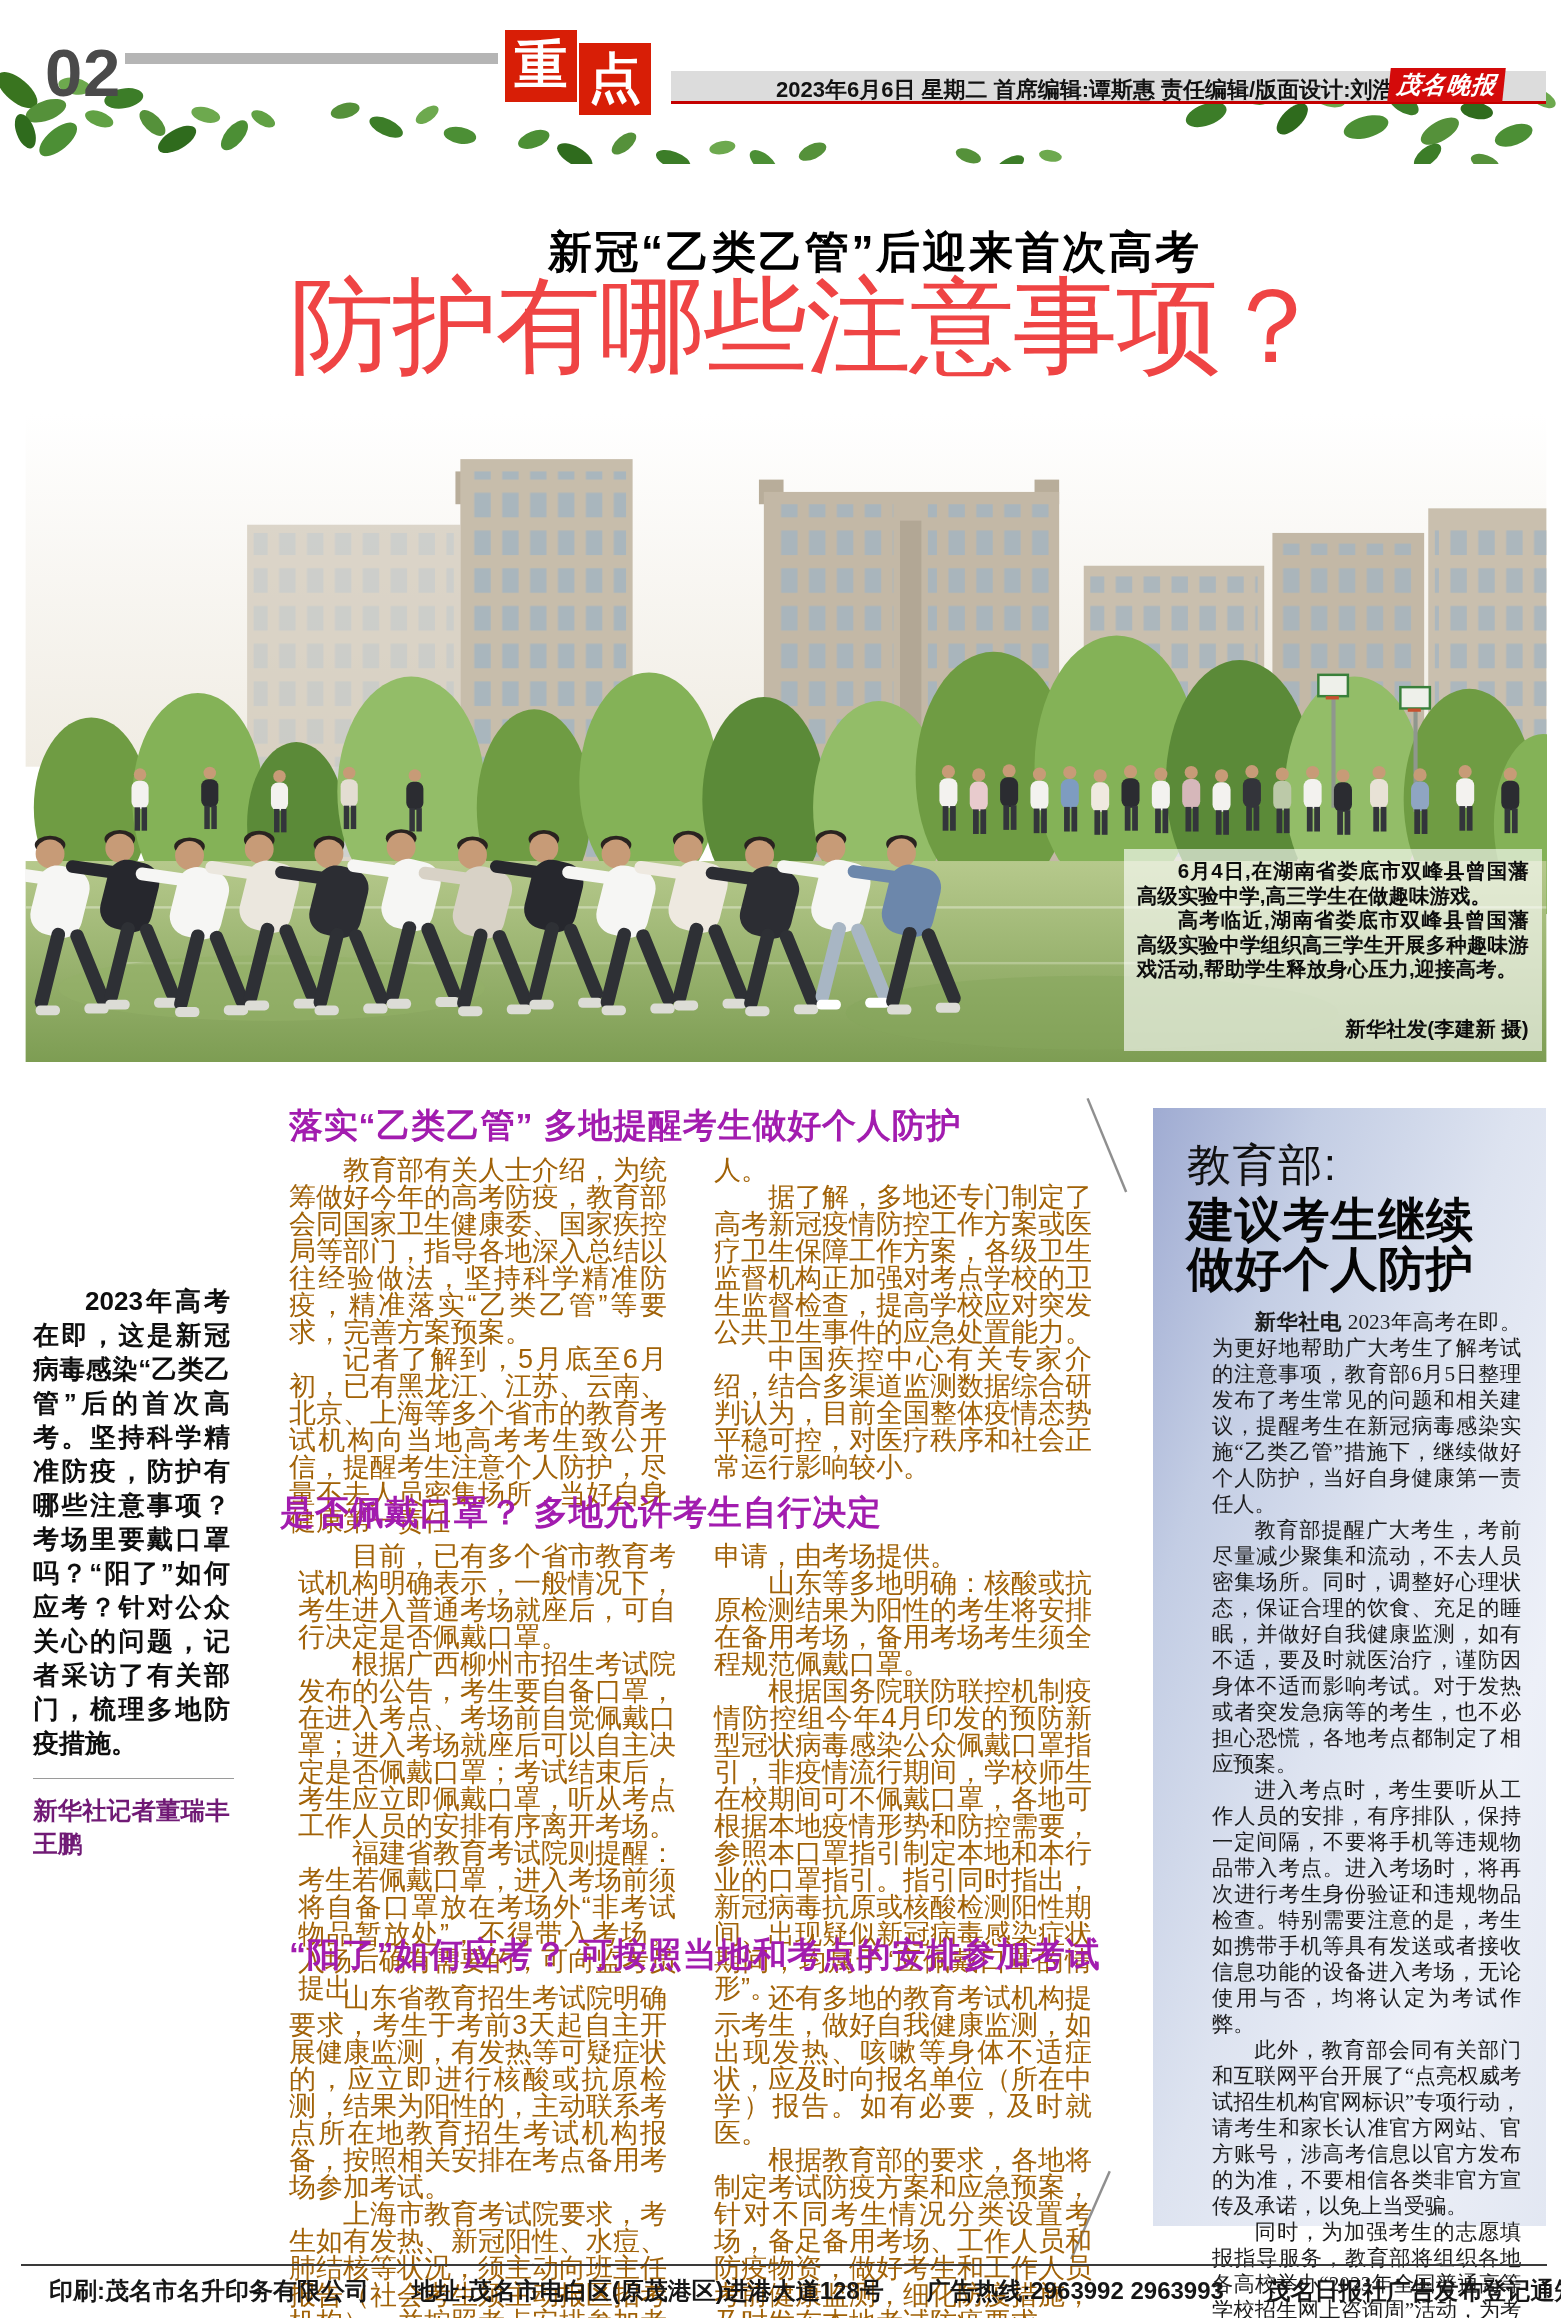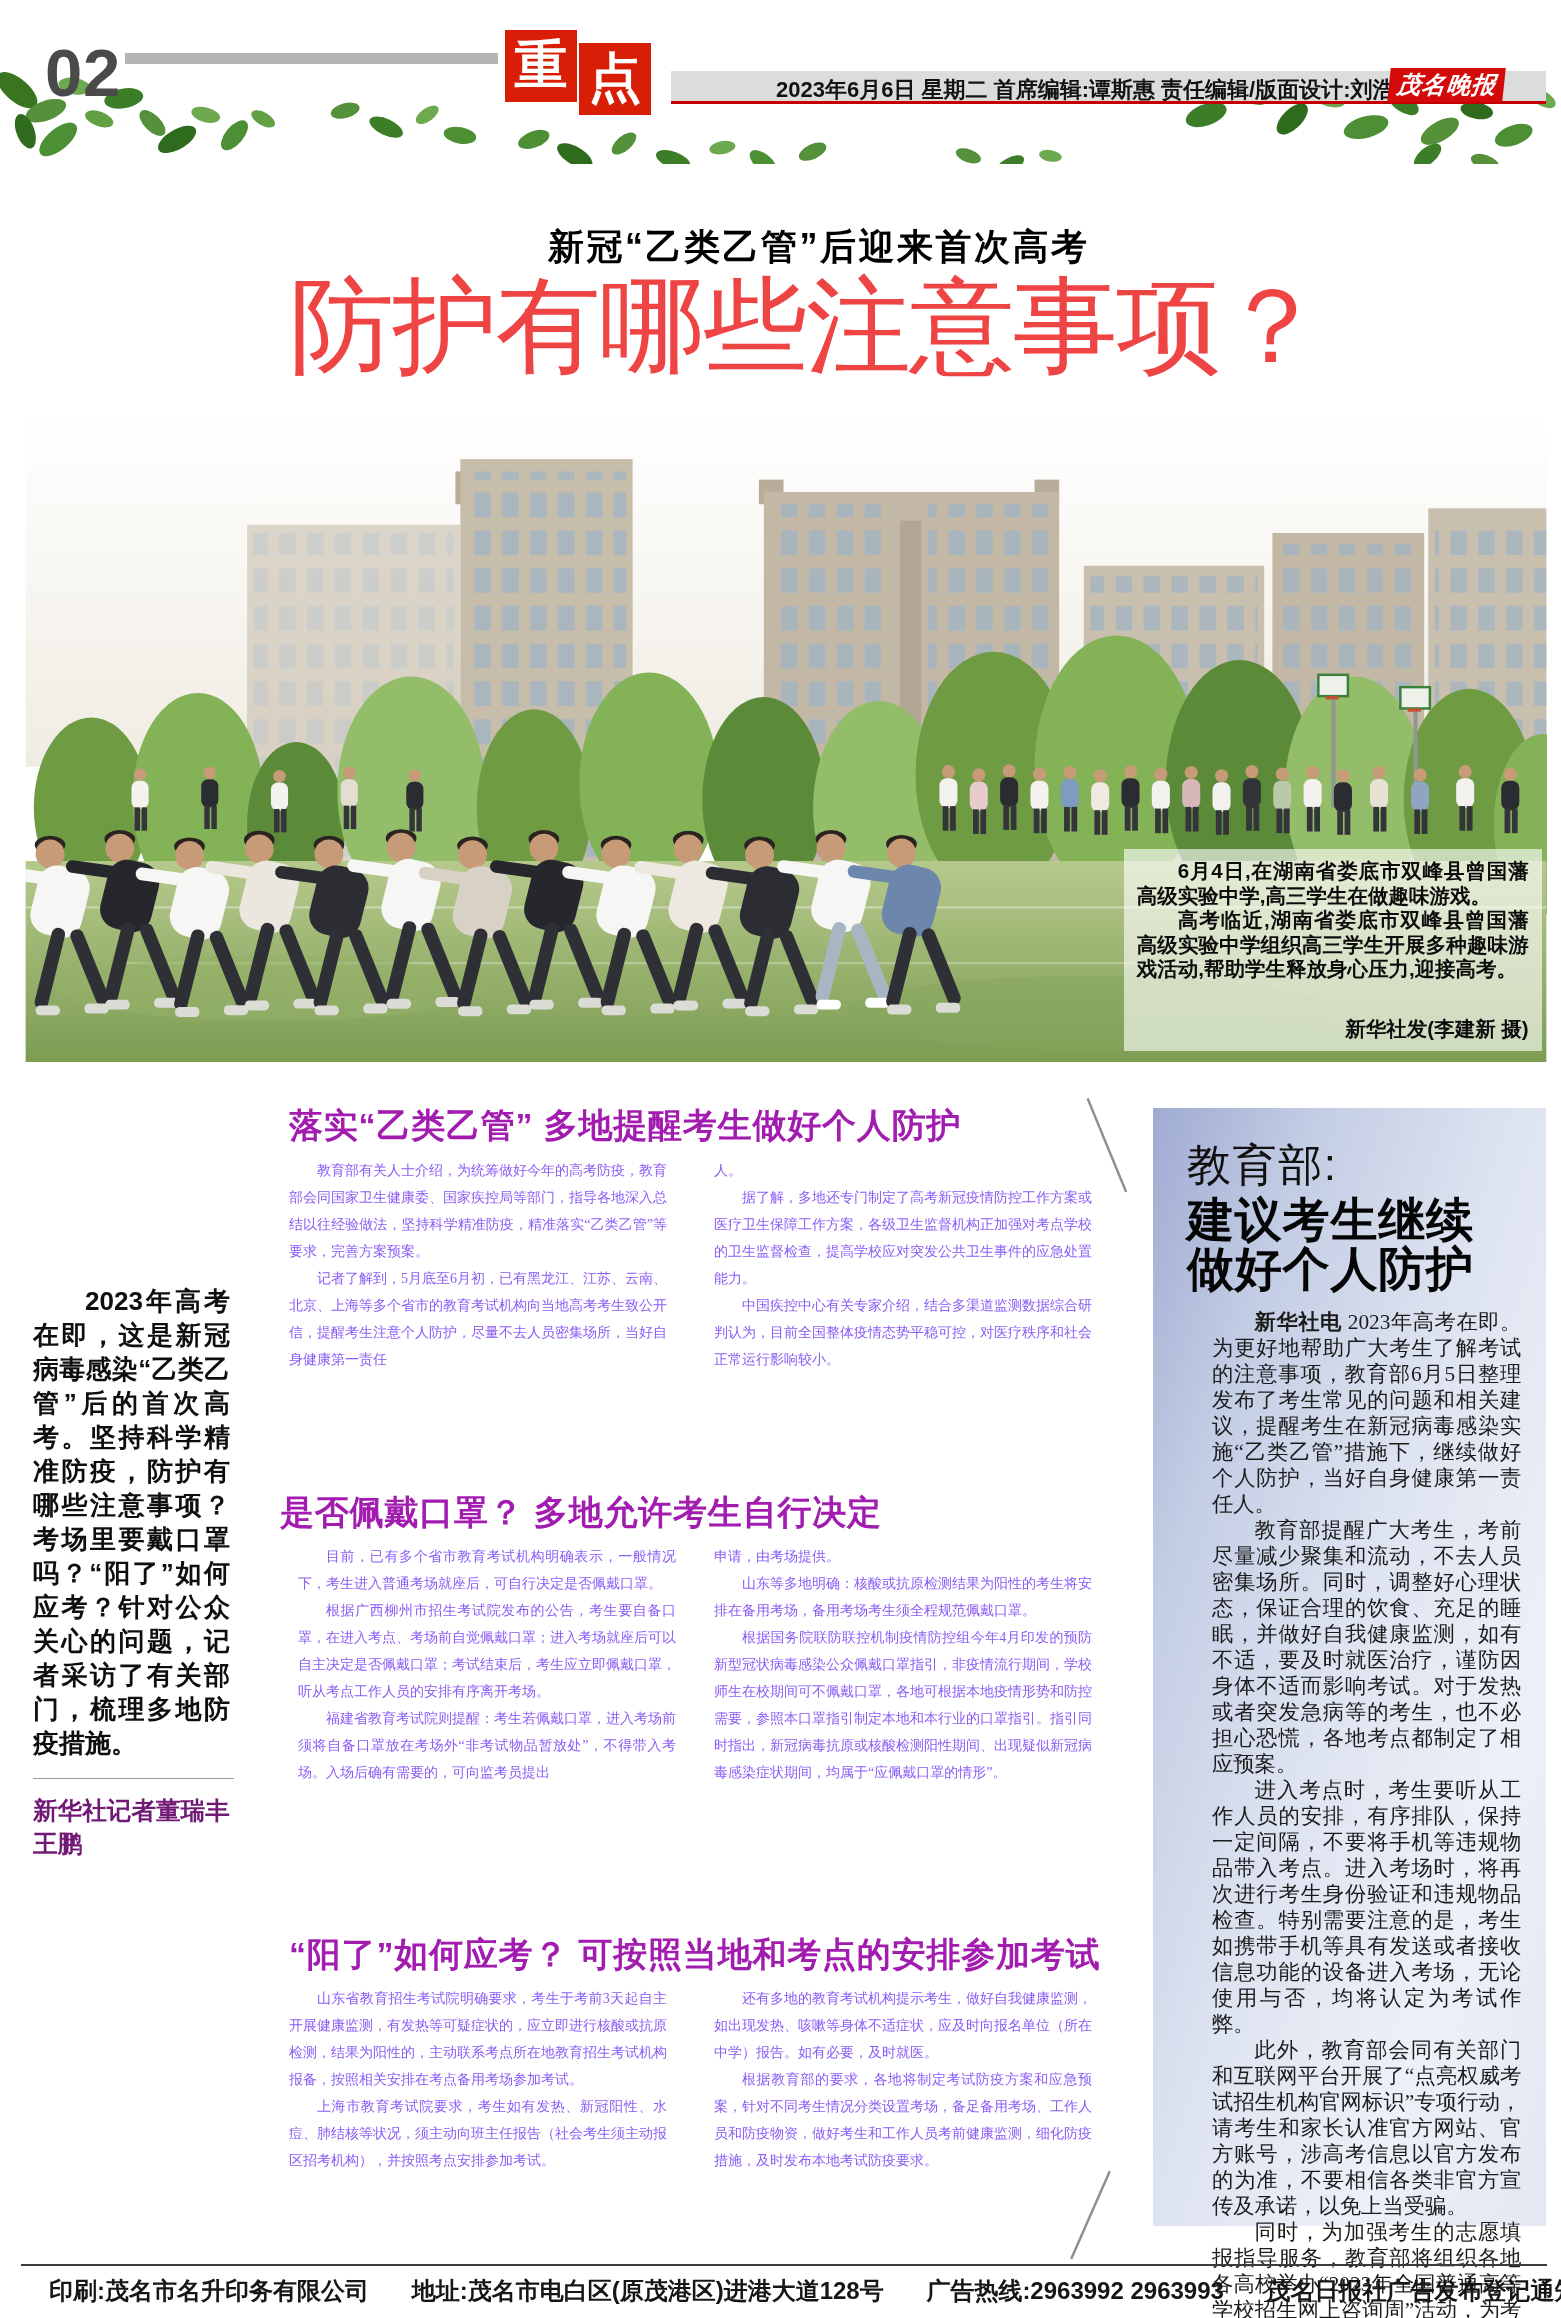--- a/index.html
+++ b/index.html
@@ -13,38 +13,38 @@
              font-size:53px;font-weight:900;font-family:"Liberation Sans",sans-serif;}
   #logo-tile-1{left:505px;top:29.5px;}
   #logo-tile-2{left:579px;top:43px;}
   #header-band{left:671px;top:71px;width:875px;height:30px;background:#dcdcdc;}
   #header-band-redline{left:671px;top:101px;width:875px;height:3.3px;background:#c40000;}
   #date-line{left:776px;top:75px;font-size:22px;font-weight:600;color:#121212;letter-spacing:0px;}
   #masthead{left:1389px;top:68px;width:115px;height:34px;background:#d40a0a;color:#fff;display:flex;align-items:center;
             justify-content:center;font-family:"DejaVu Serif",serif;font-style:italic;font-weight:bold;font-size:24px;
             transform:skewX(-6deg);letter-spacing:0.8px;}
   
-  #headline-kicker{left:548px;top:223px;font-size:36px;font-weight:800;color:#000;letter-spacing:2.5px;}
+  #headline-kicker{left:548px;top:223px;font-size:44px;font-weight:800;color:#000;letter-spacing:2.5px;}
   #headline-title{left:289px;top:268px;font-size:105px;font-weight:400;color:#ef4444;letter-spacing:-1.6px;line-height:1.1;text-align:center;}
   
   #photo{left:24.6px;top:414px;width:1522px;height:648px;overflow:hidden;}
   #photo-caption{position:absolute;right:4.9px;bottom:10.7px;width:392px;background:rgba(255,255,255,0.62);
                  padding:9.8px 13px;font-size:20.5px;line-height:24.6px;font-weight:700;color:#0c0c0c;text-align:justify;}
   #photo-caption p{margin:0;text-indent:2em;}
   #photo-caption .credit{text-indent:0;text-align:right;margin-top:35px;}
   
   #sidebar{left:33px;top:1284px;width:197px;}
   #sidebar-intro{margin:0;font-size:26px;line-height:34px;font-weight:700;color:#0e0e0e;text-align:justify;text-indent:2em;}
   #sidebar-divider{margin-top:18px;border-top:1.6px solid #9a9a9a;width:201px;}
   #sidebar-byline{margin-top:14.8px;font-size:24.6px;font-weight:700;color:#701a75;}
   
   .art-h{position:absolute;font-size:34px;font-weight:900;color:#a21caf;letter-spacing:0.8px;white-space:nowrap;}
   #s1-h{left:289px;top:1103px;} #s2-h{left:280px;top:1490px;} #s3-h{left:289px;top:1932px;}
-  .col{position:absolute;width:378px;font-family:Liberation Serif, serif;font-size:14px;line-height:27px;
-       color:#8b5cf6;text-align:justify;}
+  .col{position:absolute;width:378px;font-family:Liberation Sans, sans-serif;font-size:27px;line-height:27px;
+       color:#a16207;text-align:justify;}
   #s1-c1{left:289px;top:1157px;} #s1-c2{left:714px;top:1157px;}
   #s2-c1{left:298px;top:1543px;} #s2-c2{left:714px;top:1543px;}
   #s3-c1{left:289px;top:1985px;} #s3-c2{left:714px;top:1985px;}
   .col p{margin:0;text-indent:2em;}
   .col p.noindent{text-indent:0;}
   
   #infobox{left:1153px;top:1108px;width:393px;height:1118px;box-sizing:border-box;padding:28px 24.6px 0 34px;
            background:linear-gradient(108deg,#9fabd2 0%,#c3cde4 22%,#dde3f0 48%,#edf0f8 75%,#e2e7f2 100%);}
   #infobox-kicker{font-size:44px;font-weight:400;color:#111;letter-spacing:1.6px;}
   .infobox-title{font-size:47px;font-weight:900;color:#050505;line-height:49px;letter-spacing:0.8px;}

